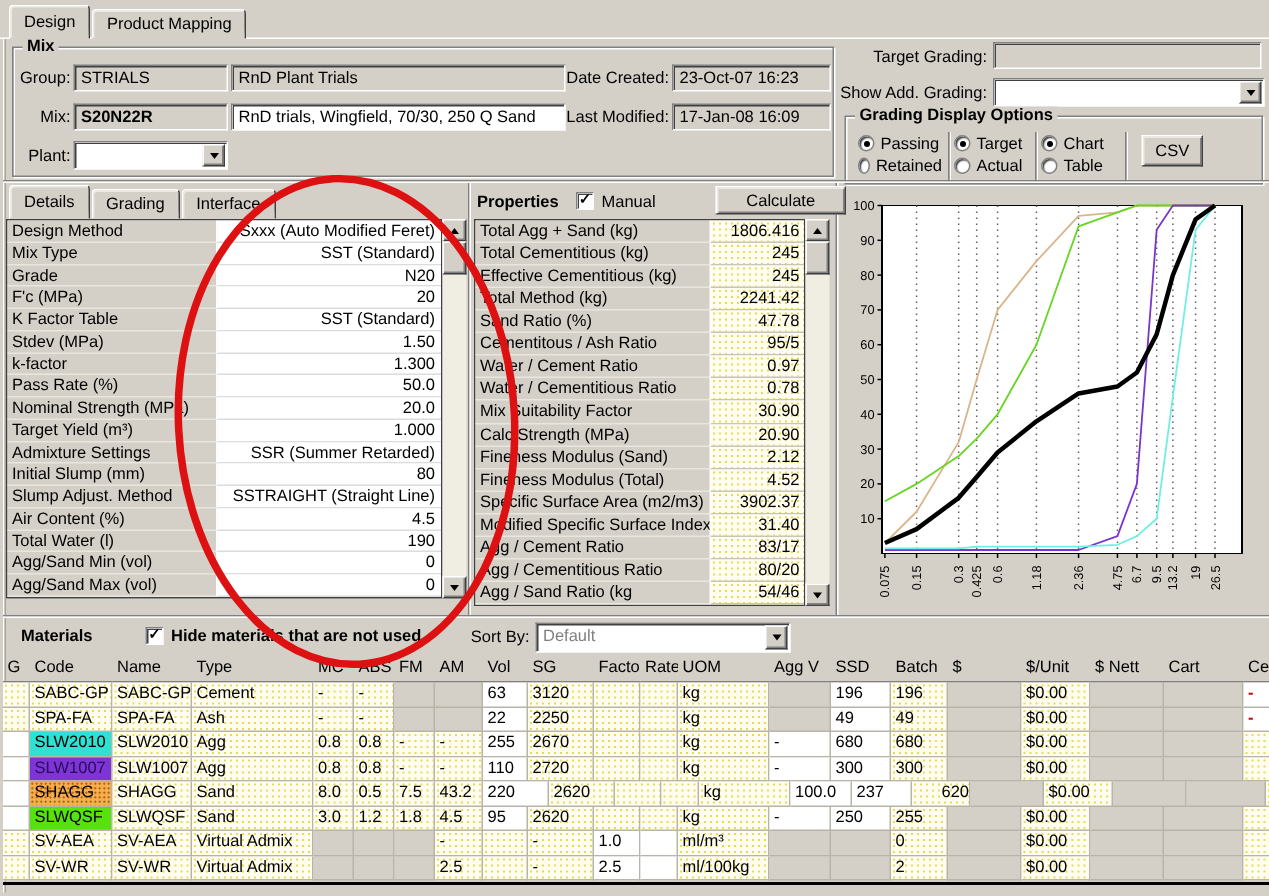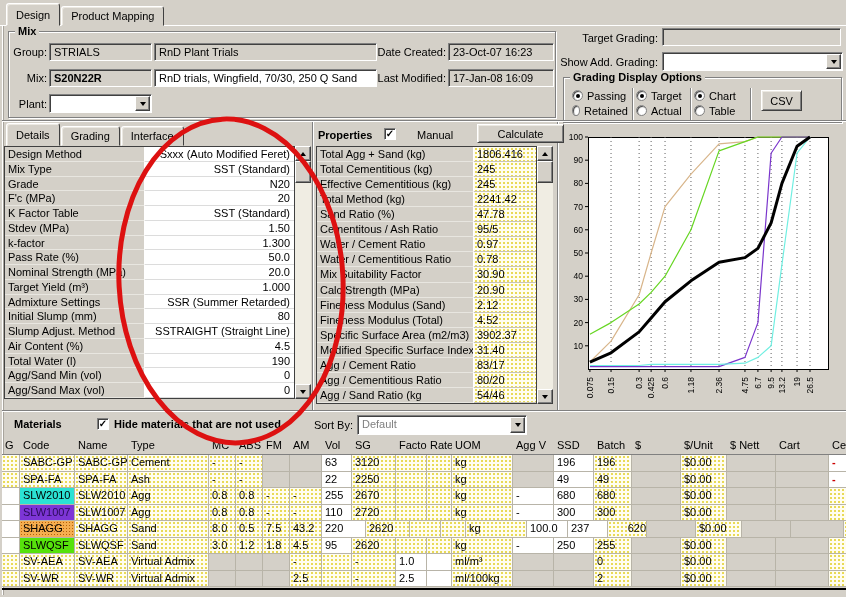--- a/index.html
+++ b/index.html
@@ -48,21 +48,21 @@
   .gdo-cols{position:absolute;left:5px;top:10px;display:flex;height:34px;}
   .gdo-col{padding-left:3px;padding-right:4px;border-right:1px solid #808080;box-shadow:1px 0 0 #fff;}
   .gdo-col:nth-child(1){width:64px;}
   .gdo-col:nth-child(2){width:58px;}
   .gdo-col:nth-child(3){width:60px;}
   
   .plist{position:absolute;display:grid;border:1px solid #404040;background:#fff;}
   .dl-label{background:#d4d0c8;border-right:1px solid #fff;border-bottom:1px solid #e8e6e0;
             padding:1px 3px;overflow:hidden;white-space:nowrap;}
   .dl-value{background:#fff;border-bottom:1px solid #dcdcdc;padding:1px 4px;text-align:right;overflow:hidden;white-space:nowrap;}
-  .pl-value{border-bottom:1px solid #c8c4b8;padding:1px 3px;text-align:left;overflow:hidden;white-space:nowrap;}
+  .pl-value{border-bottom:1px solid #c8c4b8;padding:1px 3px;text-align:right;overflow:hidden;white-space:nowrap;}
   
   .vscroll{position:absolute;width:16px;background:#f0ede3;}
   .sb-btn{position:absolute;left:0;width:16px;height:15px;background:#d4d0c8;
           border:1px solid;border-color:#ffffff #404040 #404040 #ffffff;box-shadow:inset -1px -1px 0 #808080;
           display:flex;align-items:center;justify-content:center;}
   .sb-btn.up{top:0;} .sb-btn.down{bottom:0;}
   .sb-thumb{position:absolute;left:0;top:15px;width:16px;height:22px;background:#d4d0c8;
             border:1px solid;border-color:#ffffff #404040 #404040 #ffffff;box-shadow:inset -1px -1px 0 #808080;}
   
   .cy{background-color:#fffdf0;background-image:radial-gradient(circle,#e9da56 30%,rgba(0,0,0,0) 33%);background-size:4px 4px;}
@@ -220,21 +220,21 @@
         <span class="tri-up"></span>
       </div>
     <div class="sb-thumb"></div>
     <div class="sb-btn down">
         <span class="tri-down"></span>
       </div>
   </div>
 
   <span class="lbl b" style="left:318px;top:129px;text-align:center;">Properties</span>
   <span class="chk" style="left:384px;top:128px;">✓</span>
-  <span class="lbl" style="left:417px;top:129px;">Manual</span>
+  <span class="lbl" style="left:401px;top:129px;">Manual</span>
   <button class="btn" style="left:477px;top:124px;width:87px;height:19px;">Calculate</button>
   <div class="plist" id="properties-list" style="left:316px;top:146px;width:221px;height:258px;grid-template-columns:157px 1fr;grid-template-rows:repeat(17,1fr);">
       <div class="dl-label">Total Agg + Sand (kg)</div>
       <div class="pl-value cy">1806.416</div>
       <div class="dl-label">Total Cementitious (kg)</div>
       <div class="pl-value cy">245</div>
       <div class="dl-label">Effective Cementitious (kg)</div>
       <div class="pl-value cy">245</div>
       <div class="dl-label">Total Method (kg)</div>
       <div class="pl-value cy">2241.42</div>

